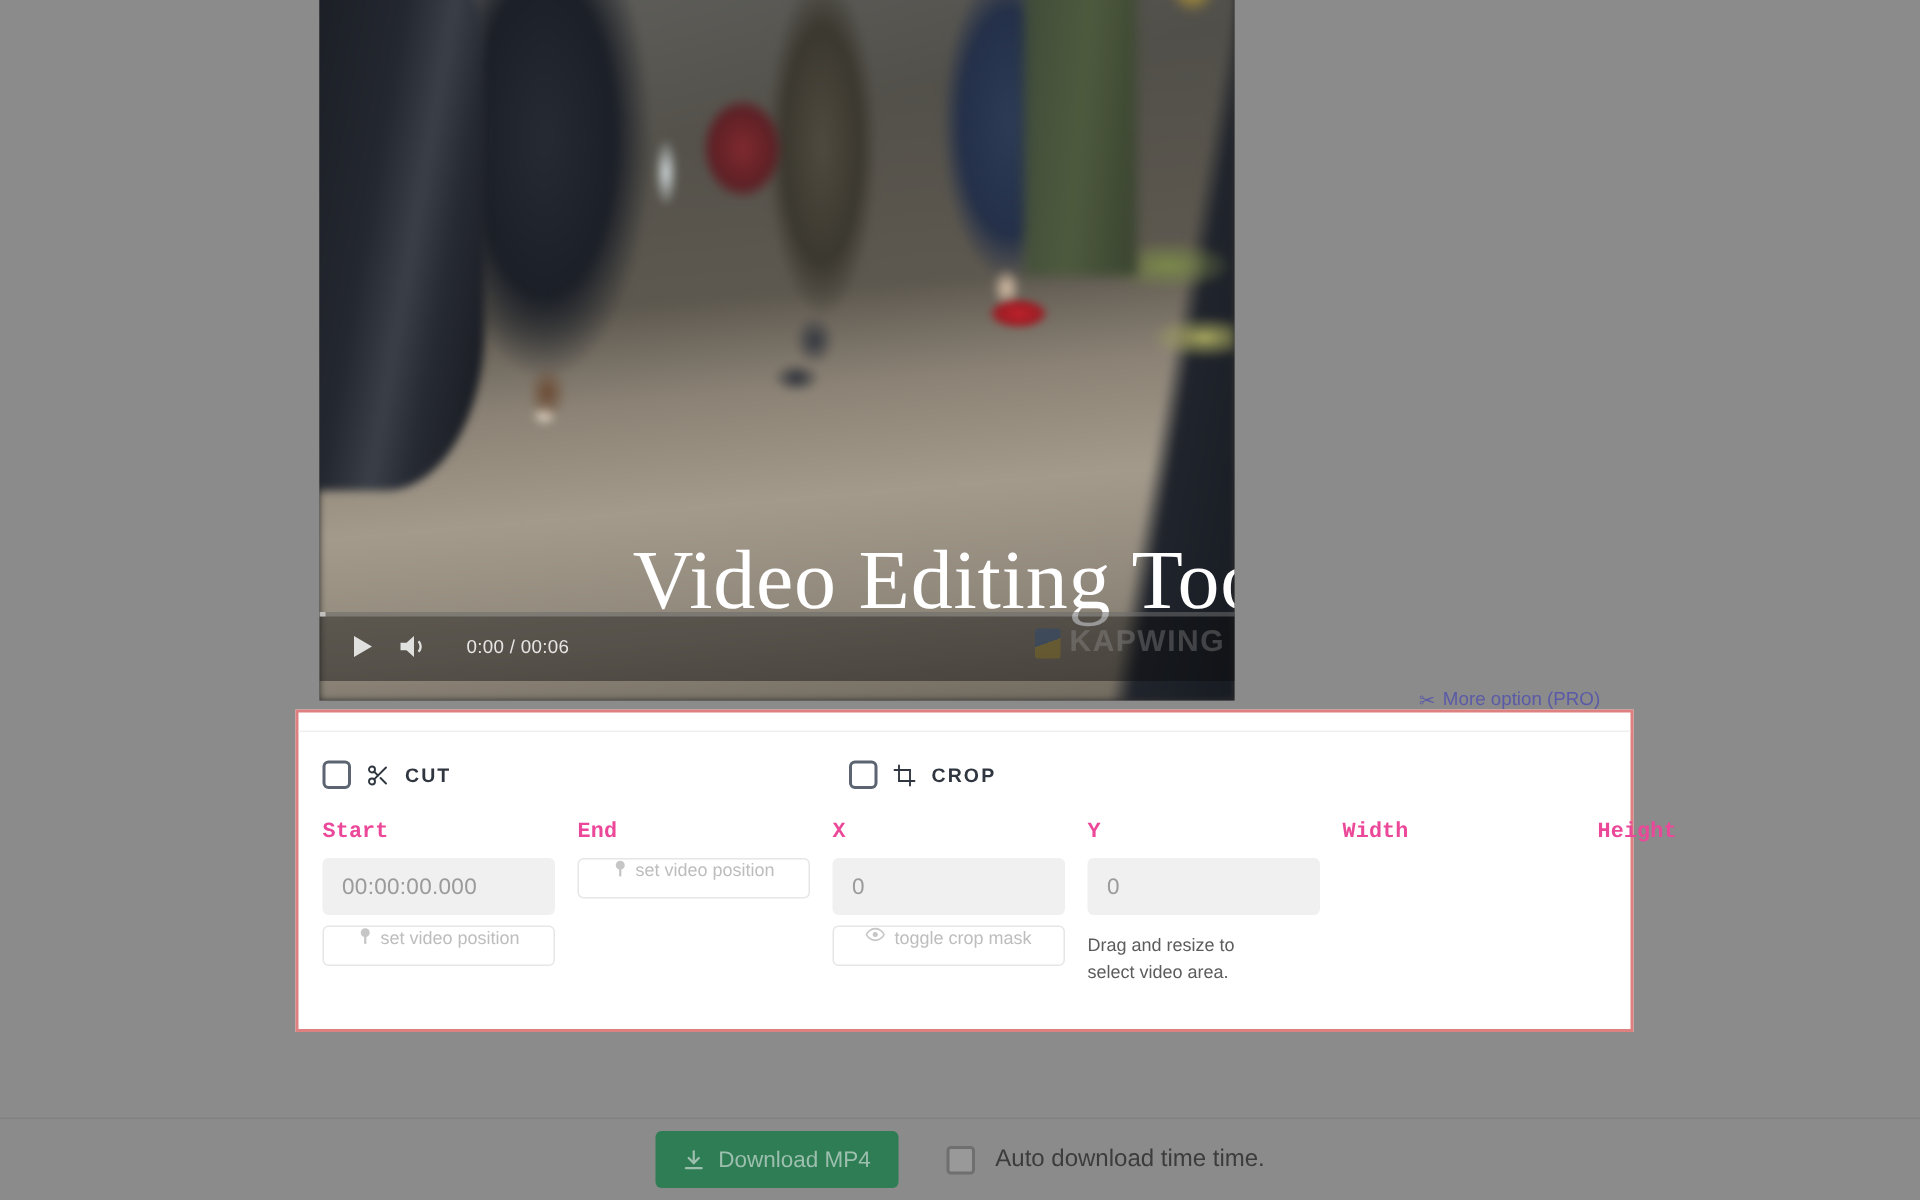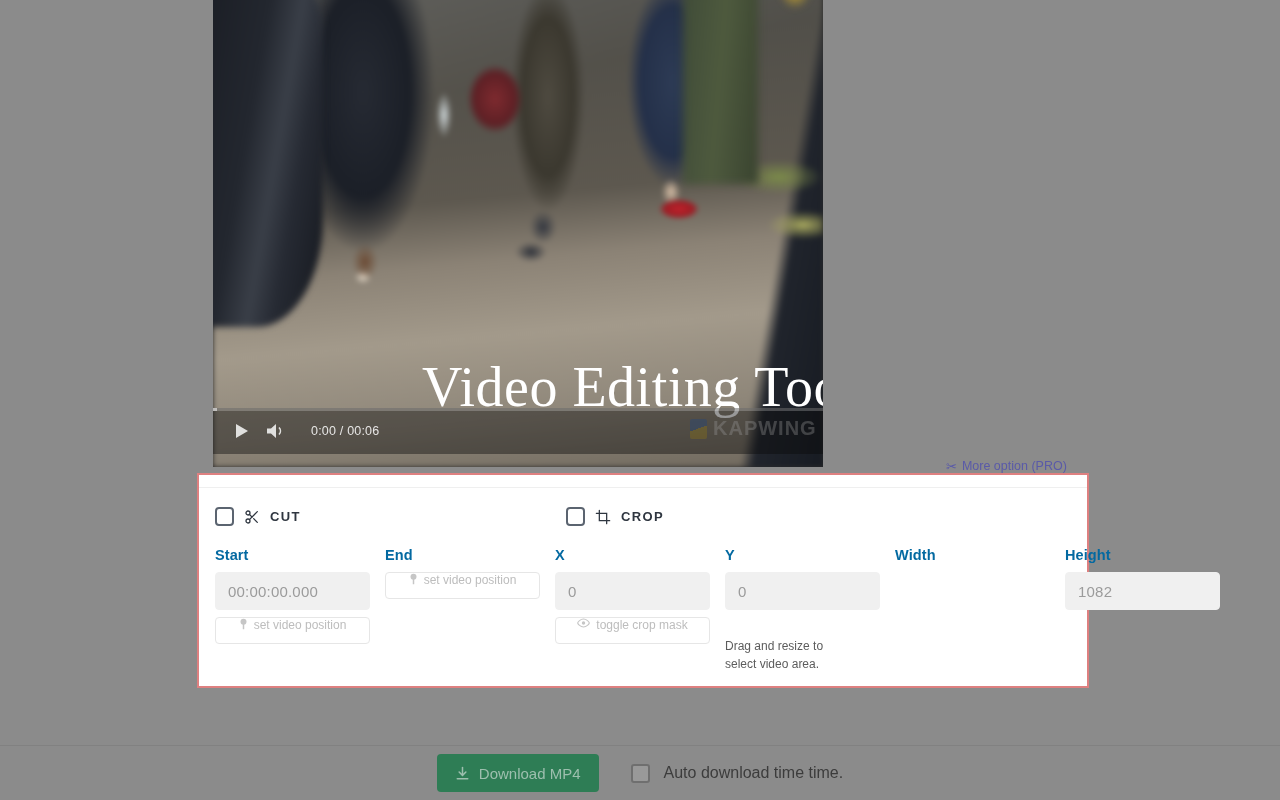--- a/index.html
+++ b/index.html
@@ -252,23 +252,24 @@
     top: 72px;
     left: 16px;
     right: 16px;
     display: flex;
     gap: 15px;
   }
   .field { width: 155px; flex: none; }
   .field .flabel {
     font-size: 14.5px;
     font-weight: 700;
-    color: #0369a1;
+    color: #ec4899;
     margin-bottom: 9px;
     letter-spacing: 0.1px;
+    font-family: Liberation Mono, monospace;
   }
   .field .finput {
     height: 38px;
     background: #f0f0f0;
     border: 1px solid #f0f0f0;
     border-radius: 4px;
     display: flex;
     align-items: center;
     padding: 0 12px;
     font-size: 15px;
@@ -291,21 +292,21 @@
     cursor: pointer;
   }
   .field .fbtn .bicon {
     font-size: 11px;
     line-height: 1;
     color: #c6c6c6;
     display: flex;
     align-items: center;
   }
   .field .fhint {
-    margin-top: 27px;
+    margin-top: 11px;
     font-size: 12px;
     line-height: 1.52;
     color: #5c5c5c;
     max-width: 110px;
   }
 
   
   #bottom-divider {
     position: absolute;
     left: 0; top: 745px;
@@ -506,21 +507,20 @@
       <div class="finput" placeholder="0">0</div>
       <div class="fhint">Drag and resize to select video area.</div>
     </div>
 
     <div class="field">
       <div class="flabel">Width</div>
     </div>
 
     <div class="field">
       <div class="flabel">Height</div>
-      <div class="finput" placeholder="1082">1082</div>
     </div>
 
   </div>
 </div>
 
 <div id="bottom-divider"></div>
 <div id="bottom-bar">
 
   <div id="download-button">
     <span class="dl-icon">

